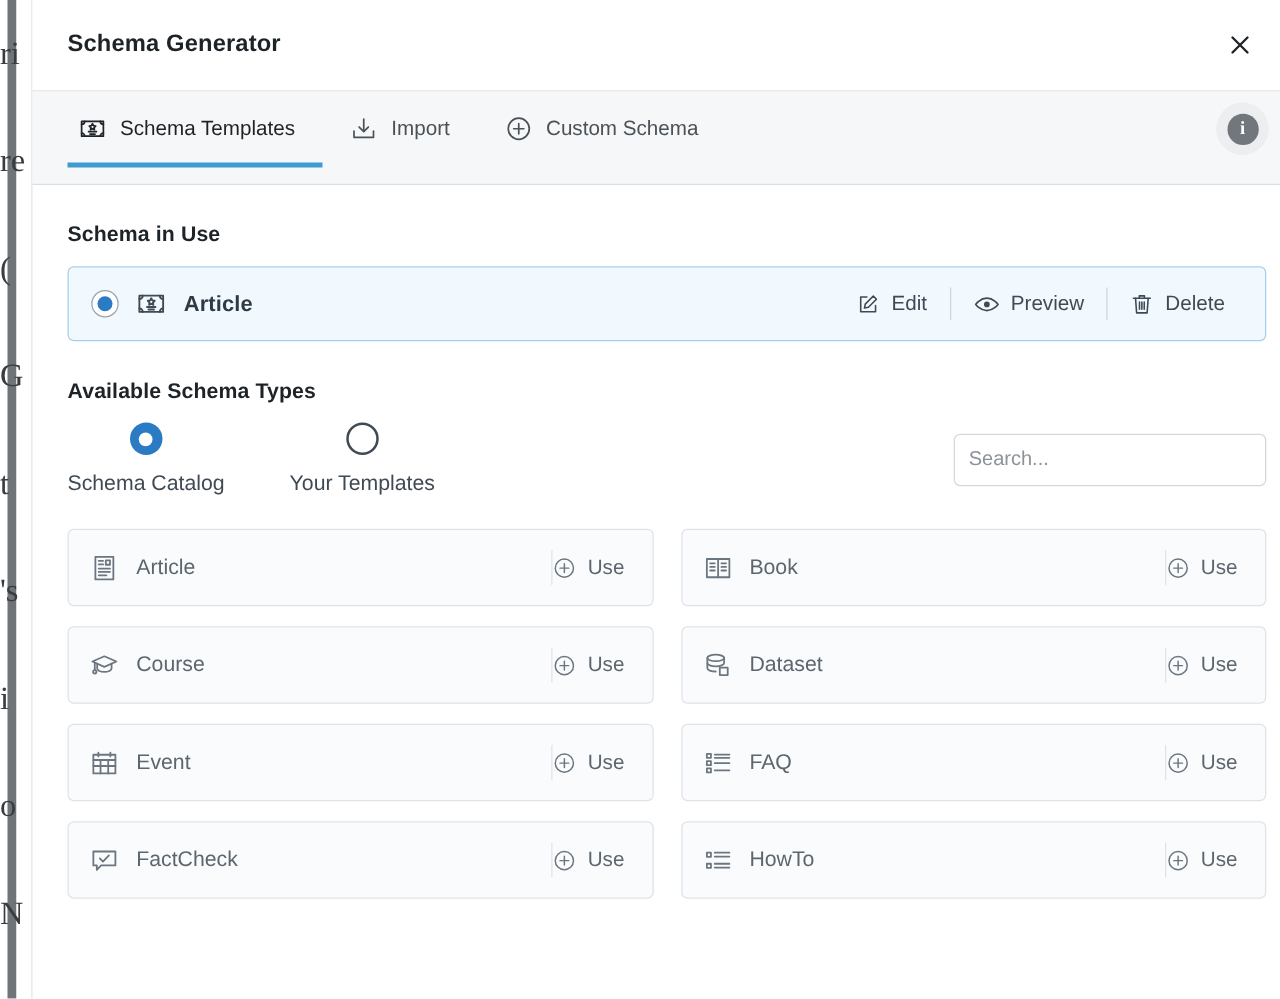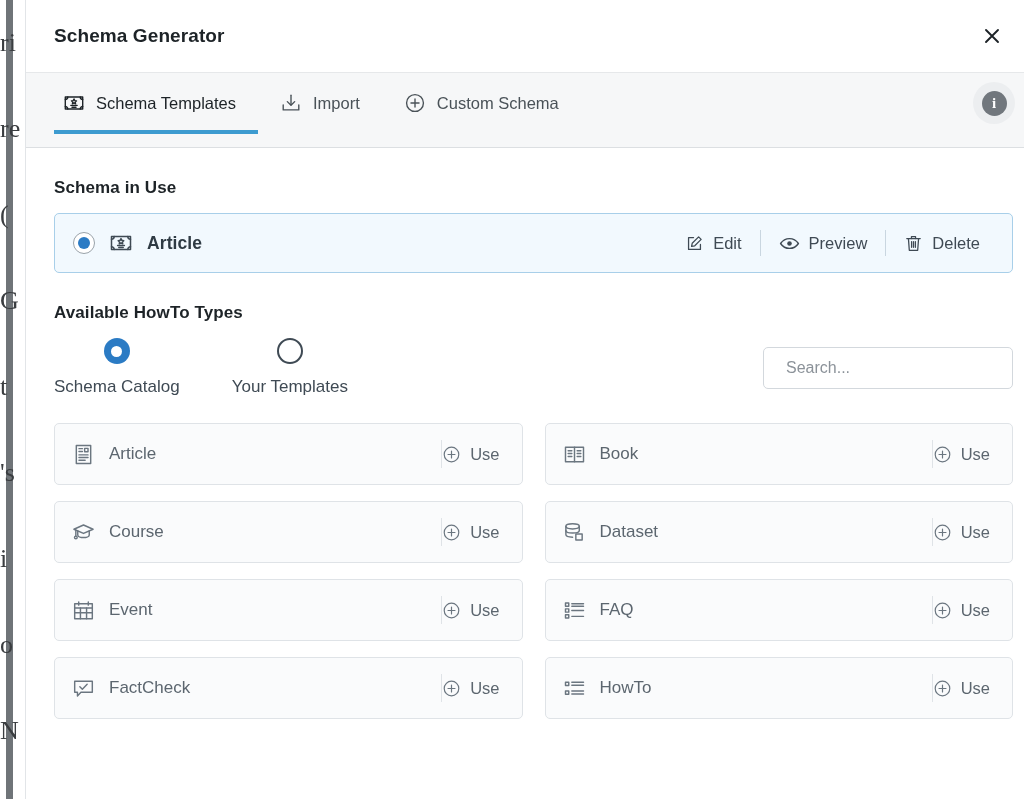--- a/index.html
+++ b/index.html
@@ -141,21 +141,21 @@
     display: flex; align-items: center; justify-content: center;
     flex: 0 0 26px;
   }
   .big-radio.on { background: #2b7bc4; }
   .big-radio.on .inner { width: 11px; height: 11px; border-radius: 50%; background: #ffffff; }
   .big-radio.off { border: 2px solid #3f4a54; background: #ffffff; }
   .filter-label { font-size: 17px; color: #3f4a54; }
 
   .search-input {
     width: 250px; height: 42px; border: 1px solid #d3d8dd; border-radius: 5px;
-    background: #ffffff; padding: 0 22px;
+    background: #ffffff; padding: 0 11px;
     font-size: 16px; color: #3f4a54; font-family: "Liberation Sans", sans-serif;
     outline: none;
     margin-left: 44px;
   }
   .search-input::placeholder { color: #8b9299; }
 
   
   .catalog {
     display: grid; grid-template-columns: 1fr 1fr; column-gap: 22px; row-gap: 16px;
   }
@@ -301,21 +301,21 @@
                 <path d="M9.4 5.8V3.4h5.2v2.4"></path>
                 <path d="M5.6 5.8l1.1 14.8h10.6l1.1-14.8"></path>
                 <path d="M9.6 9.6v7.2M12 9.6v7.2M14.4 9.6v7.2"></path>
               </svg>
             </span>
             <span>Delete</span>
           </div>
         </div>
       </div>
 
-      <div class="section-title">Available HowTo Types</div>
+      <div class="section-title">Available Schema Types</div>
 
       <div class="filter-row">
         <div class="filter-opts">
           <div class="filter-opt">
             <span class="big-radio on">
               <span class="inner"></span>
             </span>
             <span class="filter-label">Schema Catalog</span>
           </div>
           <div class="filter-opt">

